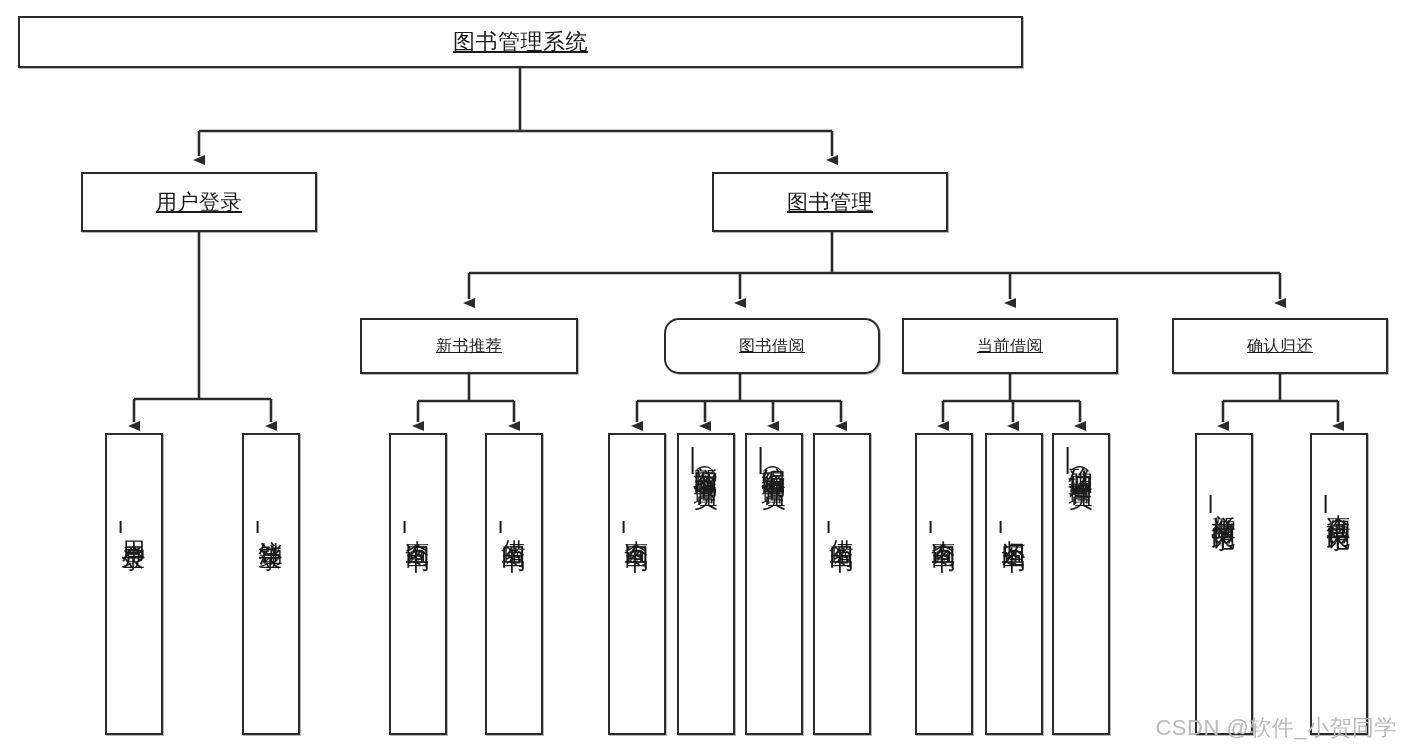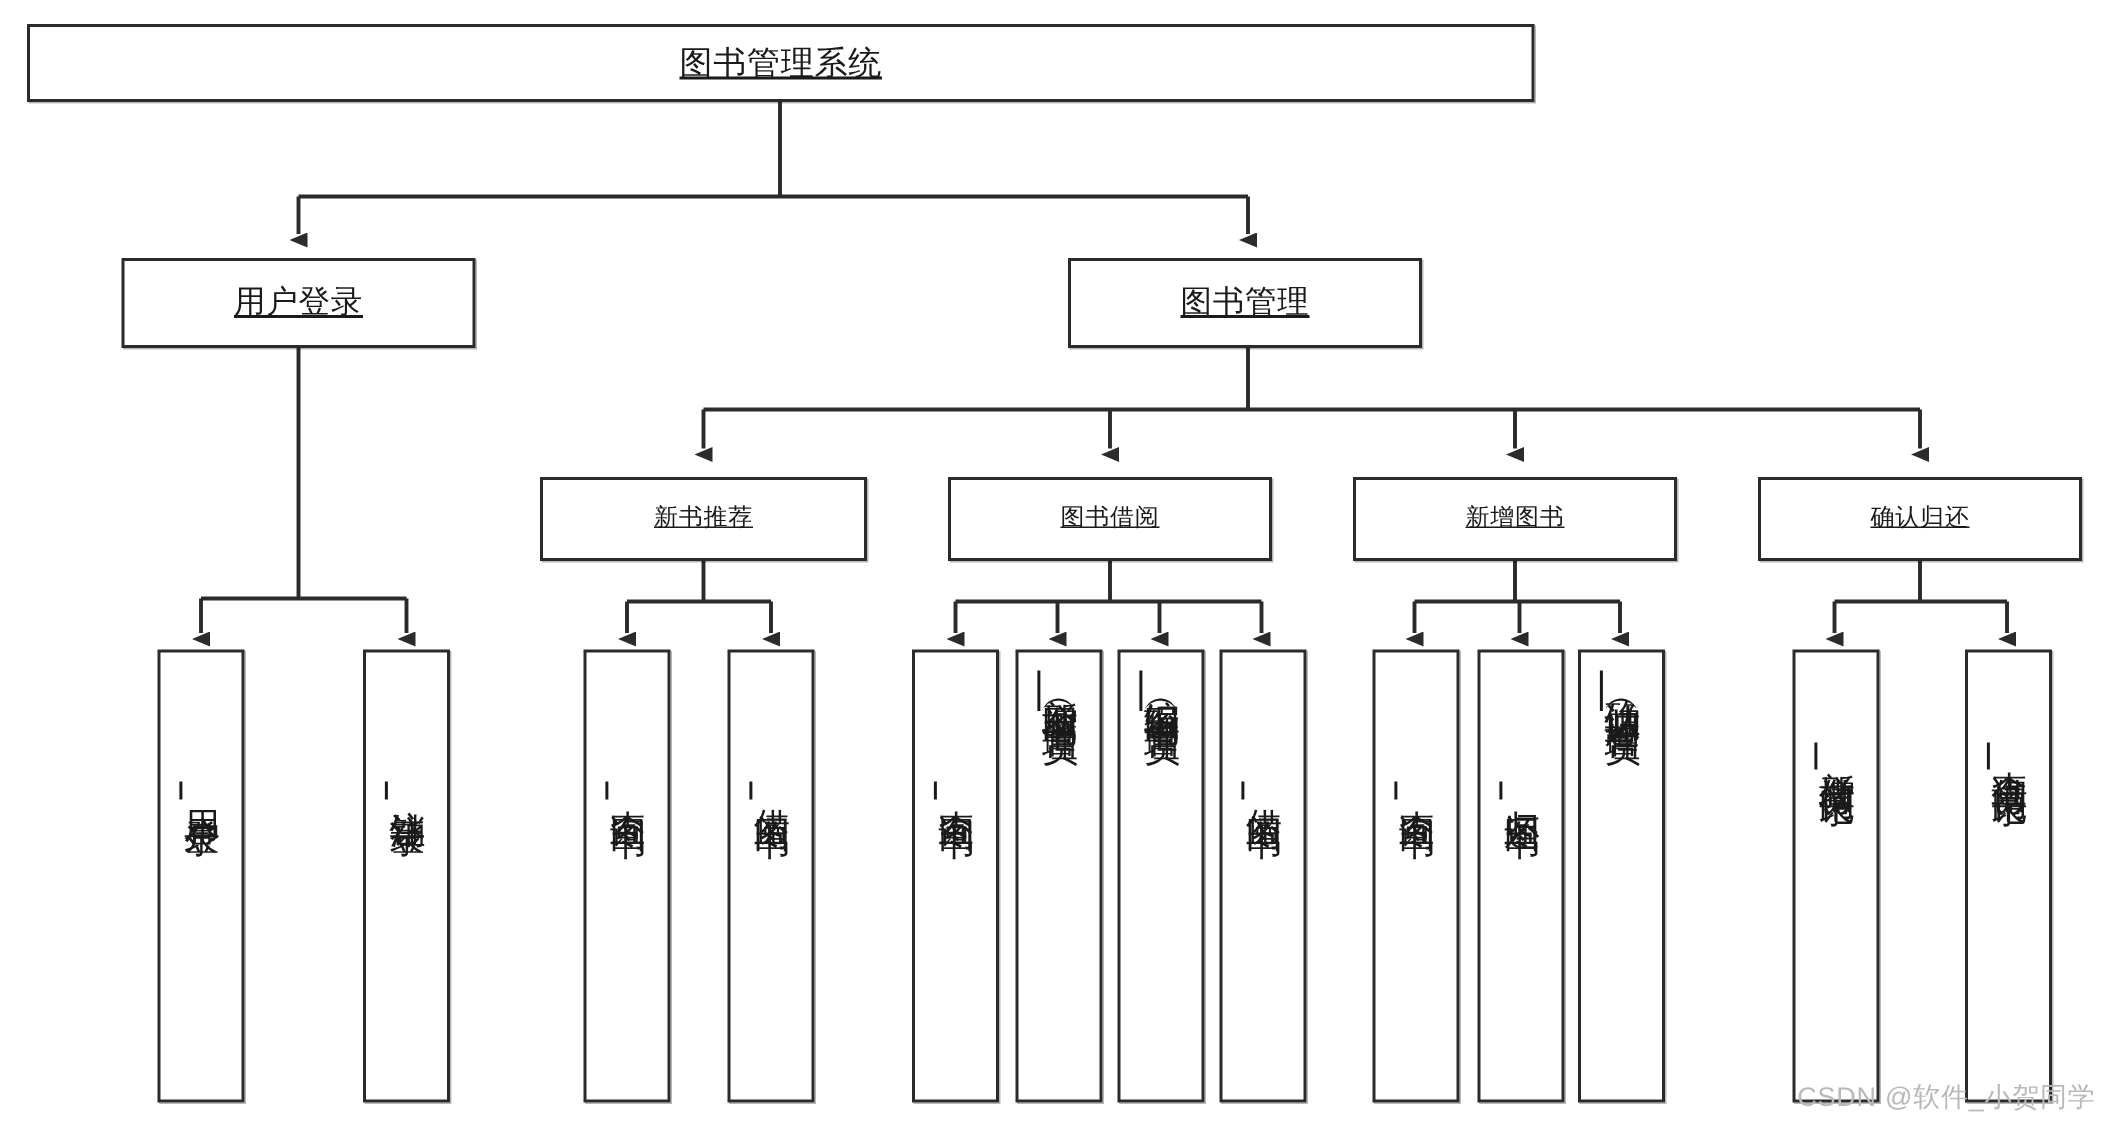--- a/index.html
+++ b/index.html
@@ -72,21 +72,21 @@
   .node.leaf.mid .label {
     margin-top: 52px;
   }
   .node.leaf.tall .label {
     margin-top: 4px;
   }
   .watermark {
     position: absolute;
     right: 8px;
     bottom: 4px;
-    font-size: 18px;
+    font-size: 22px;
     color: #b9b9b9;
     white-space: nowrap;
     letter-spacing: 0.5px;
   }
 </style>
 </head>
 <body>
 
 <div id="diagram">
 
@@ -147,25 +147,25 @@
   <div class="node horiz lvl1" style="left:81px; top:172px; width:236px; height:60px;">
     <span class="label">用户登录</span>
   </div>
   <div class="node horiz lvl1" style="left:712px; top:172px; width:236px; height:60px;">
     <span class="label">图书管理</span>
   </div>
 
   <div class="node horiz lvl2" style="left:360px; top:318px; width:218px; height:56px;">
     <span class="label">新书推荐</span>
   </div>
-  <div class="node horiz lvl2" style="left:632px; top:318px; width:216px; height:56px;">
+  <div class="node horiz lvl2" style="left:664px; top:318px; width:216px; height:56px;border-radius:15px;">
     <span class="label">图书借阅</span>
   </div>
   <div class="node horiz lvl2" style="left:902px; top:318px; width:216px; height:56px;">
-    <span class="label">新增图书</span>
+    <span class="label">当前借阅</span>
   </div>
   <div class="node horiz lvl2" style="left:1172px; top:318px; width:216px; height:56px;">
     <span class="label">确认归还</span>
   </div>
 
   <div class="node leaf short" style="left:105px; top:433px; width:58px; height:302px;">
     <span class="label">用户登录</span>
   </div>
   <div class="node leaf short" style="left:242px; top:433px; width:58px; height:302px;">
     <span class="label">注销登录</span>

